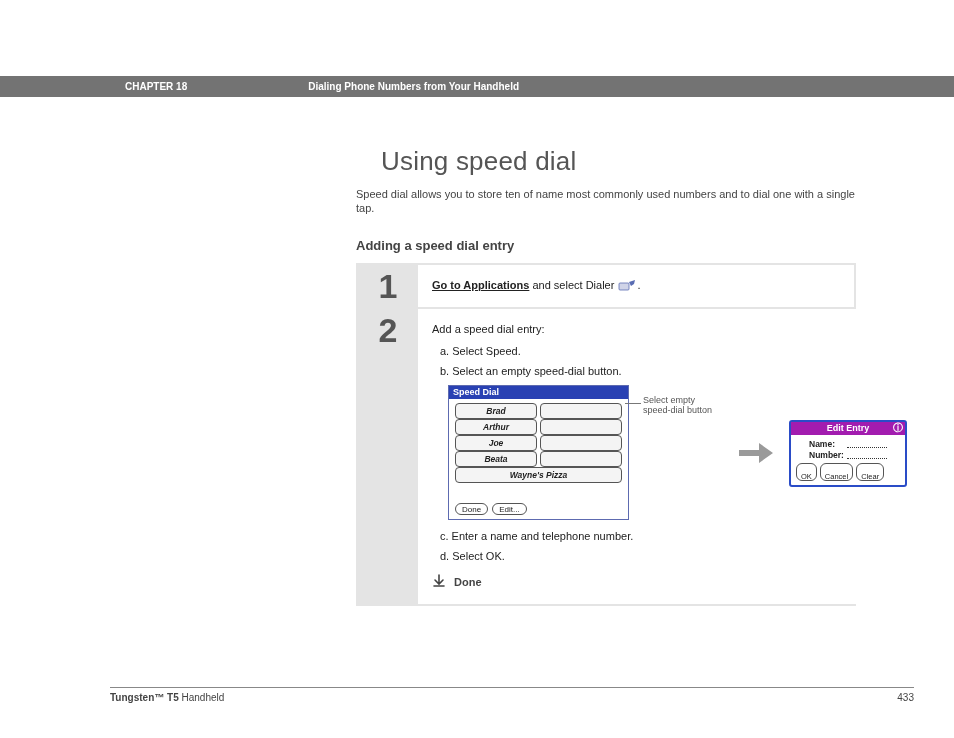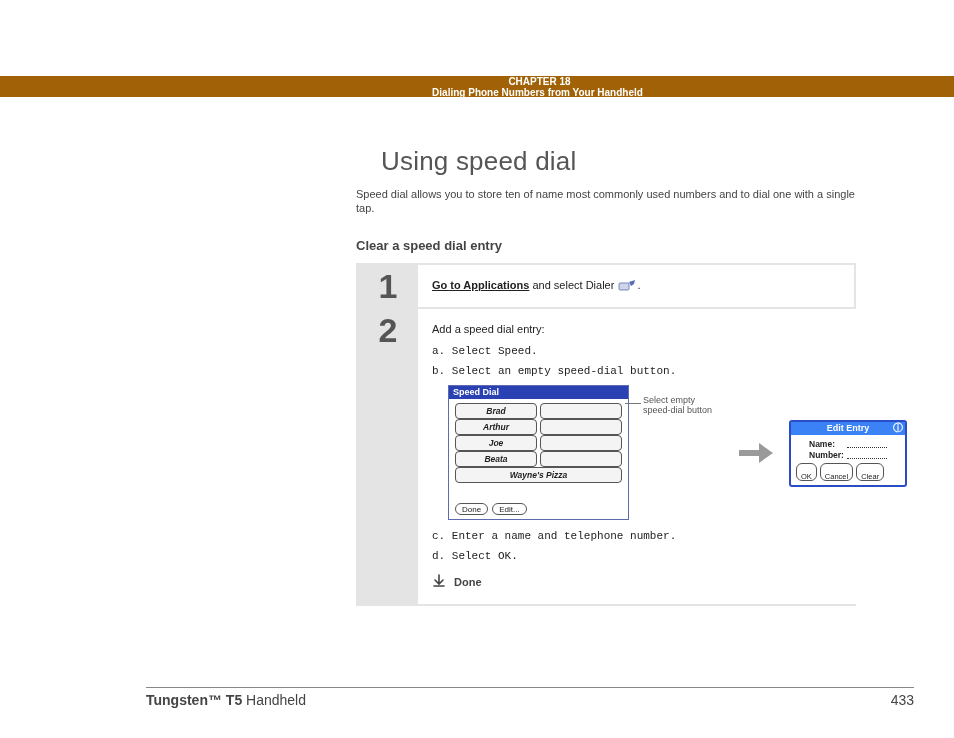--- a/index.html
+++ b/index.html
@@ -10,27 +10,26 @@
     height: 738px;
     position: relative;
     color: #000;
   }
   .header-bar {
     position: absolute;
     top: 76px;
     left: 0;
     right: 0;
     height: 21px;
-    background: #a16207;
+    background: #737373;
     color: #fff;
     font-size: 10px;
     font-weight: bold;
     display: flex;
     align-items: center;
-    flex-direction: column;
   }
   .chapter-label { margin-left: 125px; }
   .chapter-title { margin-left: 121px; }
   .main {
     position: absolute;
     top: 146px;
     left: 356px;
     width: 557px;
   }
   .h1 {
@@ -82,21 +81,21 @@
     font-size: 11px;
     color: #222;
   }
   .step-body .link { text-decoration: underline; font-weight: bold; }
   .dialer-icon {
     display: inline-block;
     width: 20px;
     height: 14px;
     vertical-align: middle;
   }
-  .sub-list { margin-top: 10px; margin-left: 0; font-family: Liberation Mono, monospace; }
+  .sub-list { margin-top: 10px; margin-left: 8px; }
   .sub-list li {
     list-style: none;
     font-size: 11px;
     color: #222;
     margin: 8px 0 8px 0;
     padding-left: 16px;
     text-indent: -16px;
   }
   .figure-row {
     display: flex;
@@ -177,21 +176,21 @@
   }
   .edit-window {
     margin-top: 35px;
     width: 118px;
     border: 2px solid #2a4cc7;
     background: #fff;
     font-size: 9px;
     border-radius: 3px;
   }
   .edit-titlebar {
-    background: #3b82f6;
+    background: #a21caf;
     color: #fff;
     font-weight: bold;
     text-align: center;
     height: 13px;
     line-height: 12px;
     position: relative;
   }
   .edit-titlebar .info {
     position: absolute;
     right: 2px;
@@ -234,41 +233,40 @@
     align-items: center;
     gap: 8px;
   }
   .footer {
     position: absolute;
     left: 110px;
     right: 40px;
     top: 687px;
     border-top: 1px solid #888;
     padding-top: 4px;
-    font-size: 14px;
+    font-size: 10px;
     color: #444;
     display: flex;
     justify-content: space-between;
-    margin-left: 36px;
   }
   .footer .product b { font-weight: bold; }
   .arrow-svg { width: 38px; height: 26px; }
 </style>
 </head>
 <body>
 
 <div class="header-bar">
   <span class="chapter-label">CHAPTER 18</span>
   <span class="chapter-title">Dialing Phone Numbers from Your Handheld</span>
 </div>
 
 <div class="main">
   <h1 class="h1">Using speed dial</h1>
   <p class="intro">Speed dial allows you to store ten of name most commonly used numbers and to dial one with a single tap.</p>
-  <h2 class="h2">Clear a speed dial entry</h2>
+  <h2 class="h2">Adding a speed dial entry</h2>
 
   <div class="steps-box">
 
     <div class="step-row">
       <div class="step-num">1</div>
       <div class="step-body">
         <span class="link">Go to Applications</span><span> and select Dialer </span><span class="dialer-icon"><svg viewBox="0 0 20 14">
               <rect x="2" y="4" width="10" height="7" rx="1" fill="#d0d4e8" stroke="#5a6db3" stroke-width="0.8"></rect>
               <path d="M12 3 L18 1 L17 5 L14 7 Z" fill="#5a6db3"></path>
             </svg></span><span>.</span>

